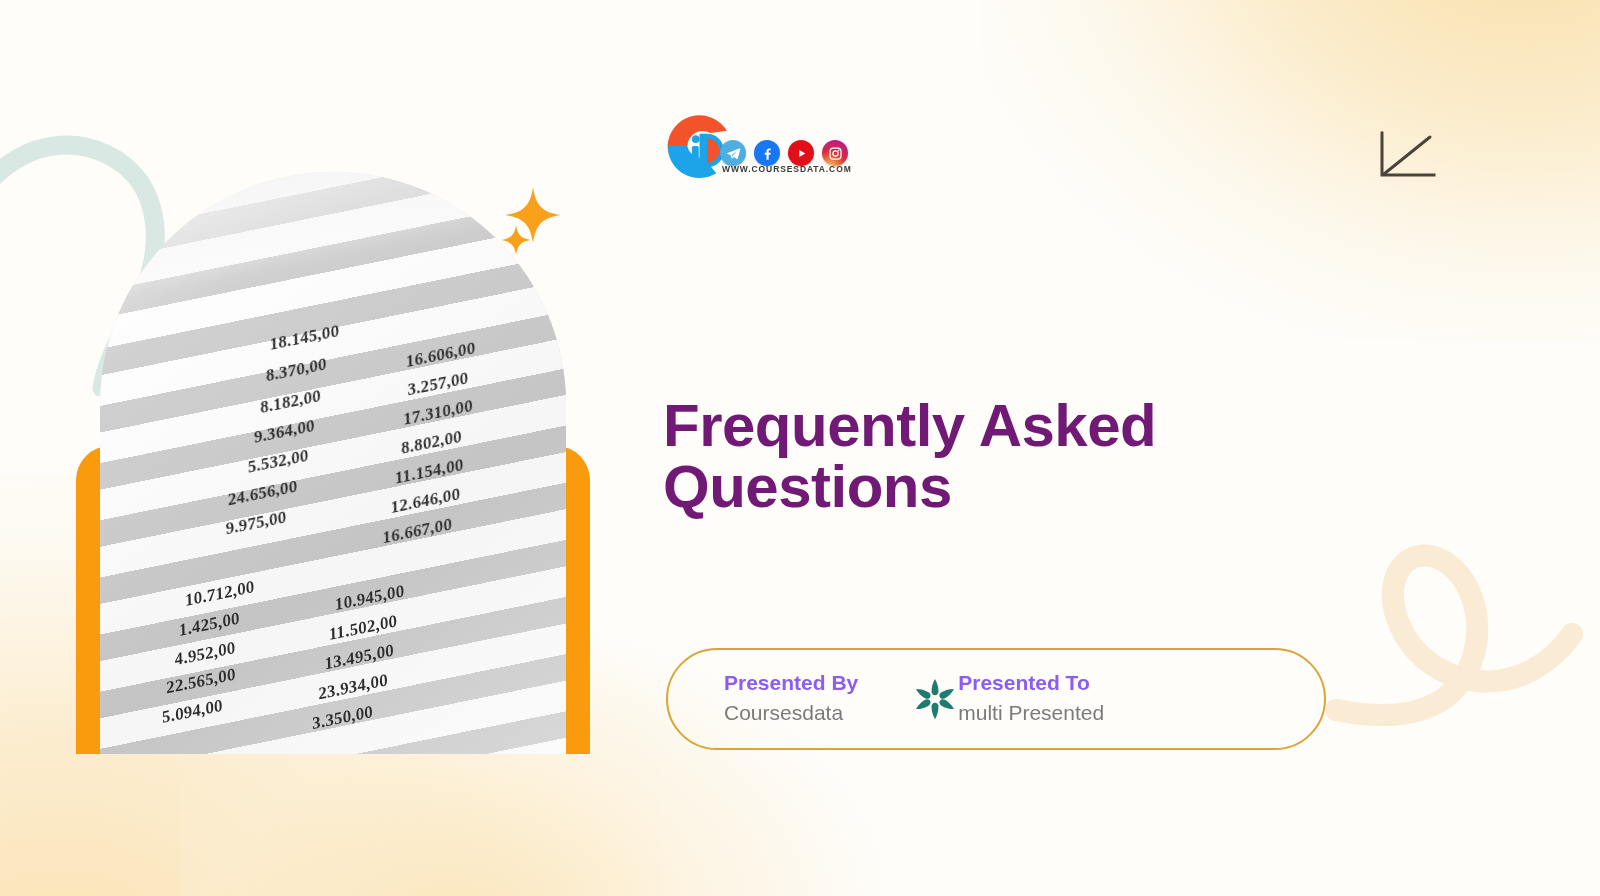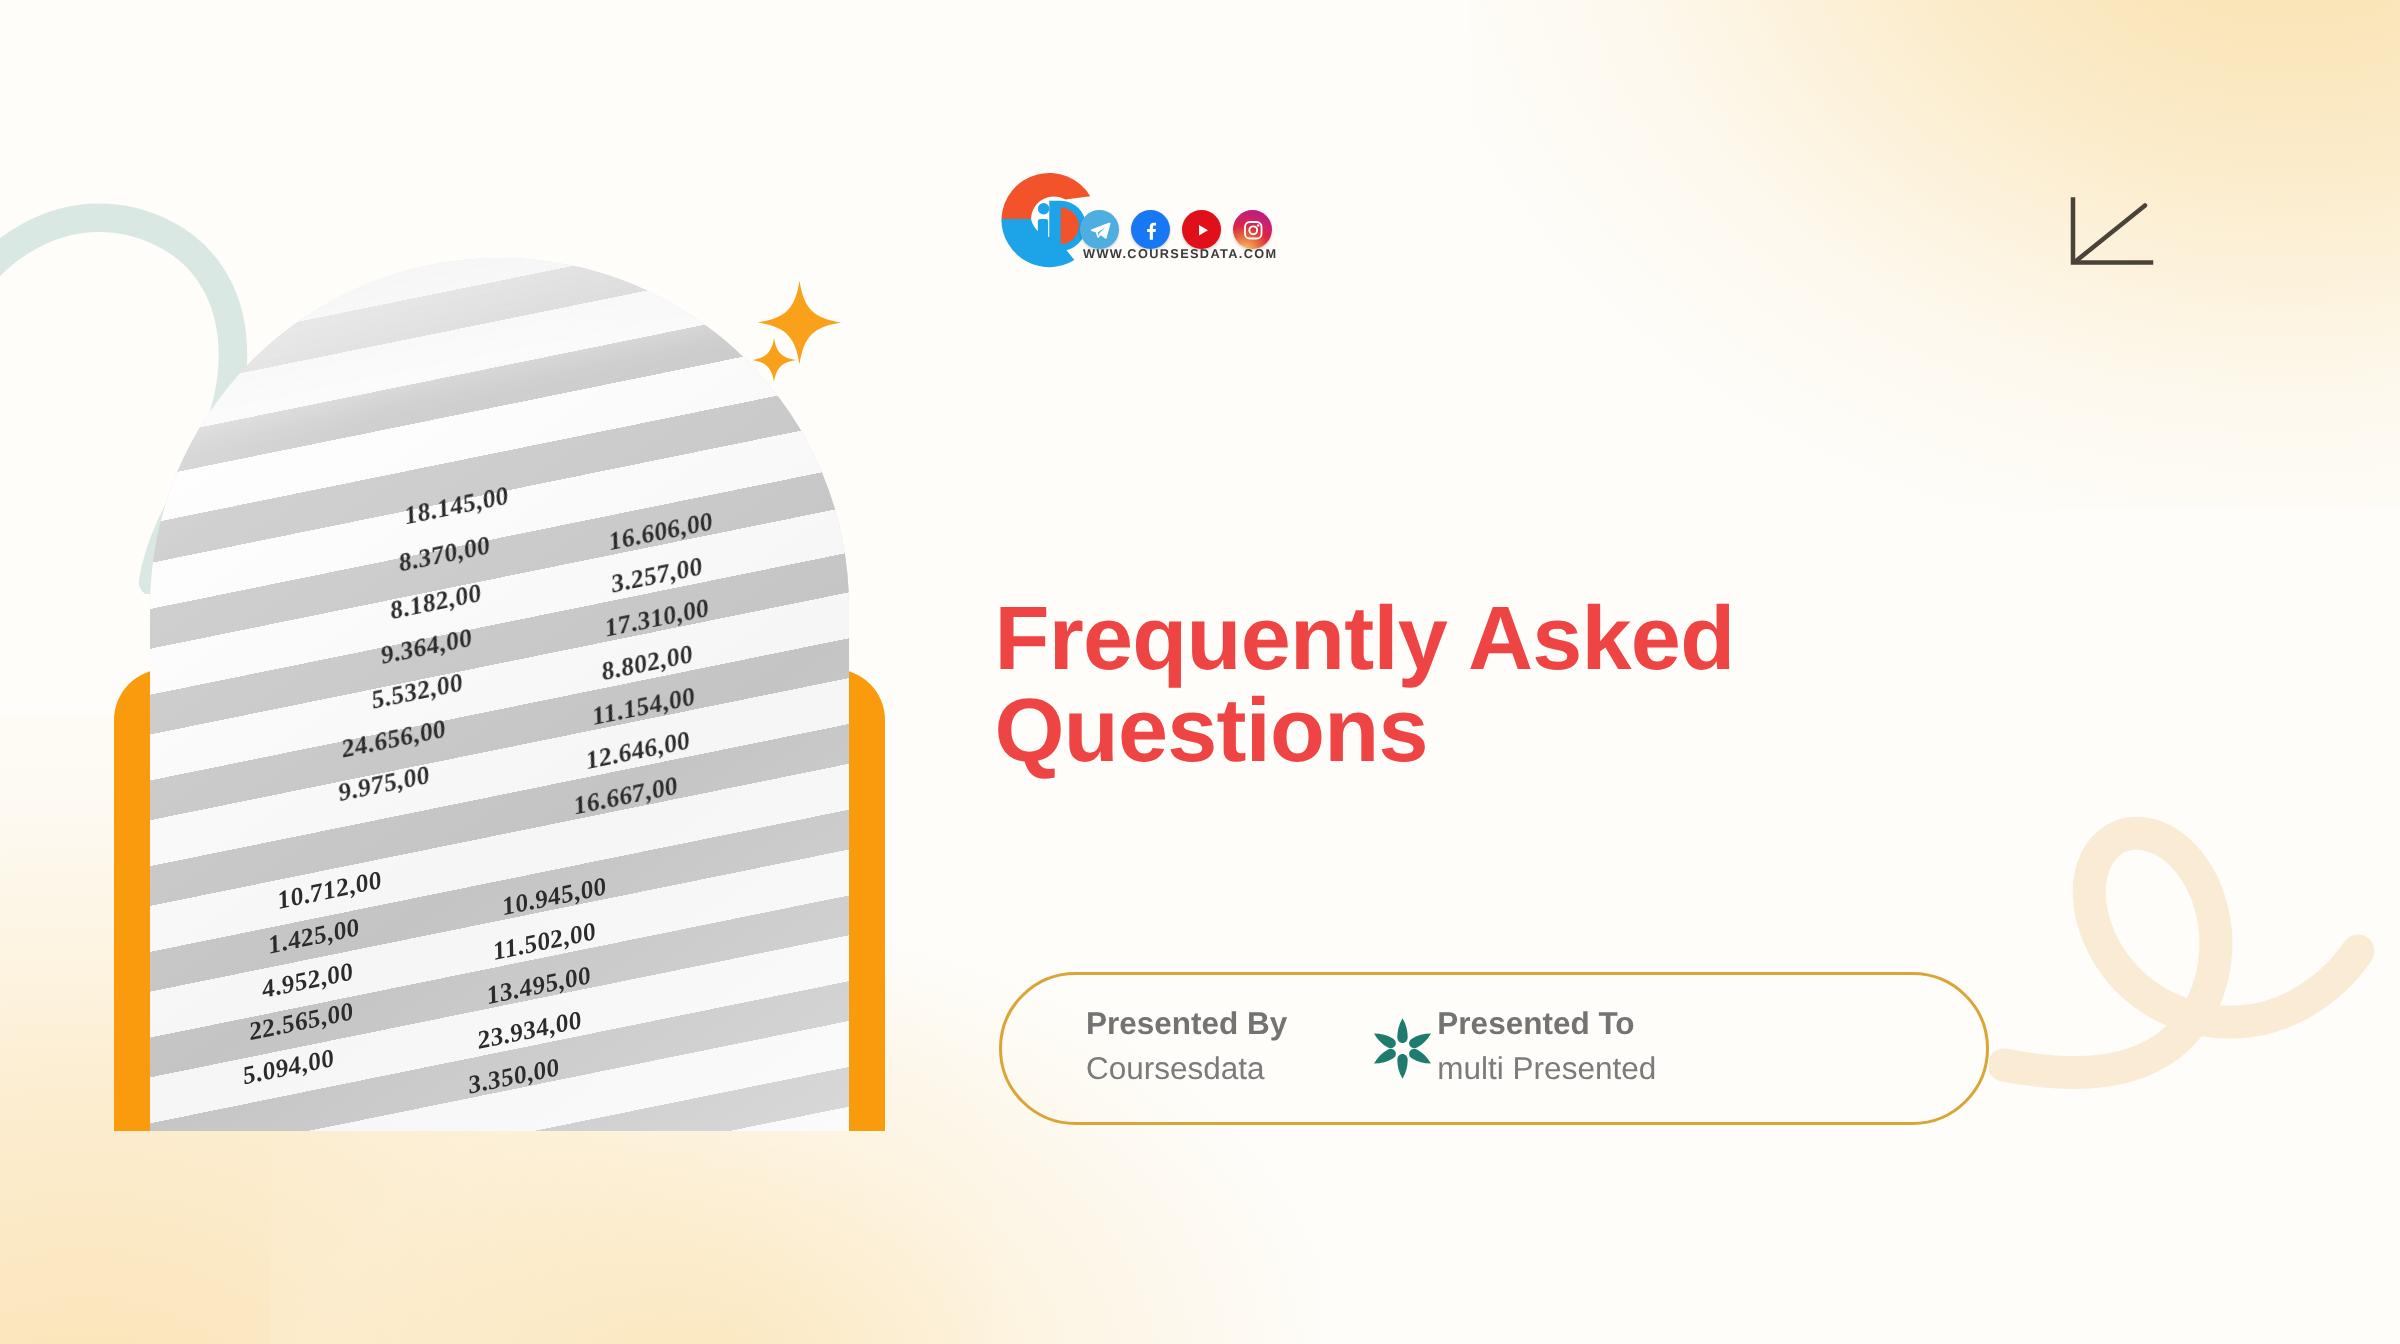--- a/index.html
+++ b/index.html
@@ -104,39 +104,39 @@
   .socials{position:absolute;left:720px;top:140px;display:flex;gap:8px;}
   .soc{width:26px;height:26px;border-radius:50%;display:flex;align-items:center;justify-content:center;box-shadow:0 1px 2px rgba(0,0,0,0.18);}
   .soc-telegram{background:#4FAEE0;}
   .soc-facebook{background:#1877F2;}
   .soc-youtube{background:#E00F19;}
   .soc-instagram{background:radial-gradient(circle at 30% 108%, #FDD36A 0%, #E6683C 32%, #DC2743 52%, #CC2366 68%, #BC1888 88%);}
 
   .title{
     position:absolute;left:663px;top:355px;width:700px;
     font-size:60px;font-weight:700;line-height:1.02;
-    color:#ef4444;
+    color:#701a75;
     letter-spacing:-0.5px;
   }
 
   .axis-icon{position:absolute;left:1378px;top:131px;width:58px;height:50px;}
 
   
   .presented{
     position:absolute;left:666px;top:648px;width:660px;height:102px;
     border:2px solid #D9A537;
     border-radius:51px;
     display:flex;align-items:center;
     box-sizing:border-box;
   }
   .pres-col{display:flex;flex-direction:column;justify-content:center;}
   .pres-by{margin-left:56px;}
   .pres-to{}
   .pres-label{
-    font-size:21px;font-weight:700;color:#737373;line-height:1.25;
+    font-size:21px;font-weight:700;color:#8b5cf6;line-height:1.25;
   }
   .pres-value{
     font-size:21px;font-weight:400;color:#7B7B7B;line-height:1.35;margin-top:3px;
   }
   .pres-flower{margin-left:54px;width:46px;height:46px;flex:0 0 auto;}
 </style>
 </head>
 <body>
 
 <div class="slide">

